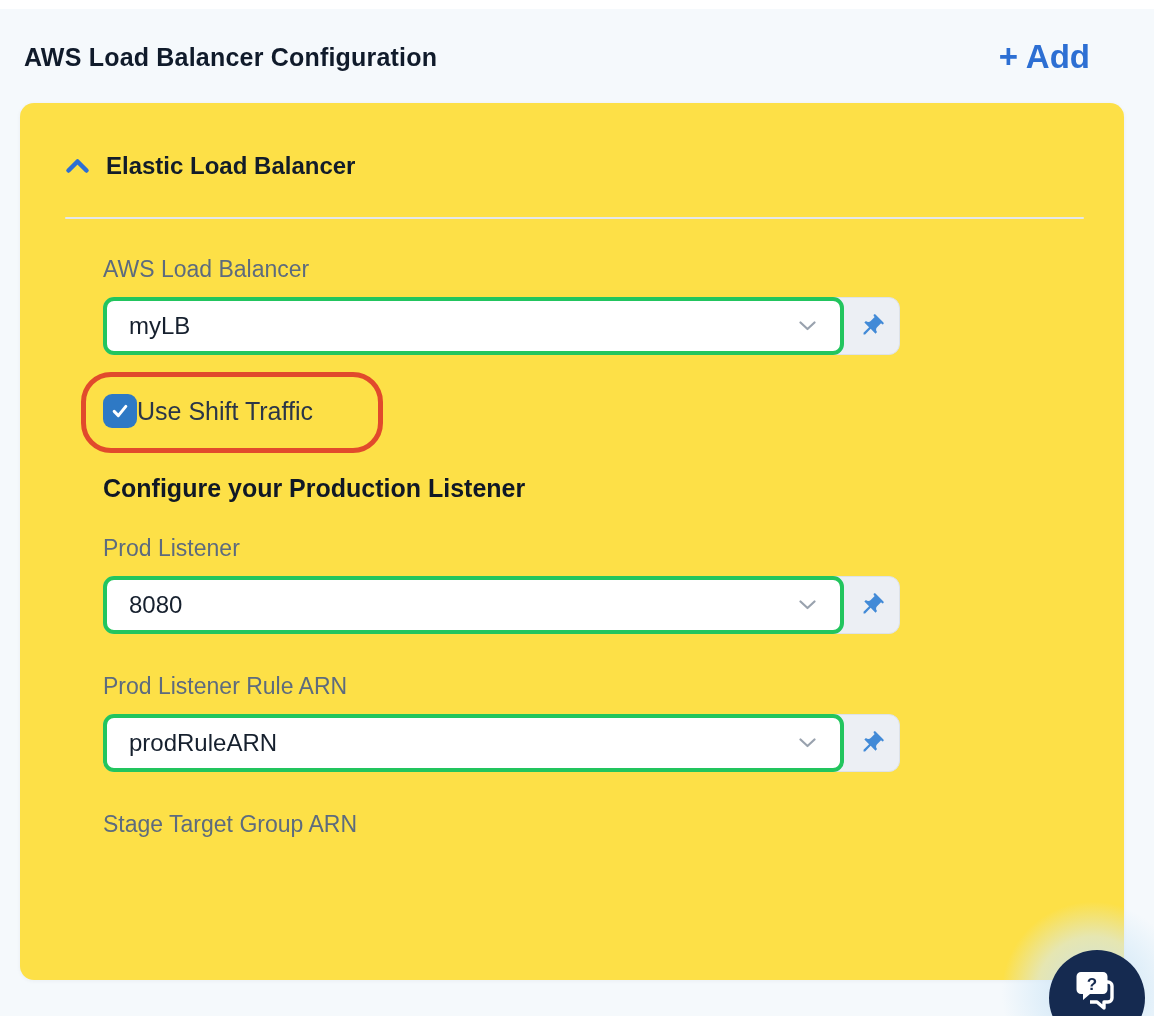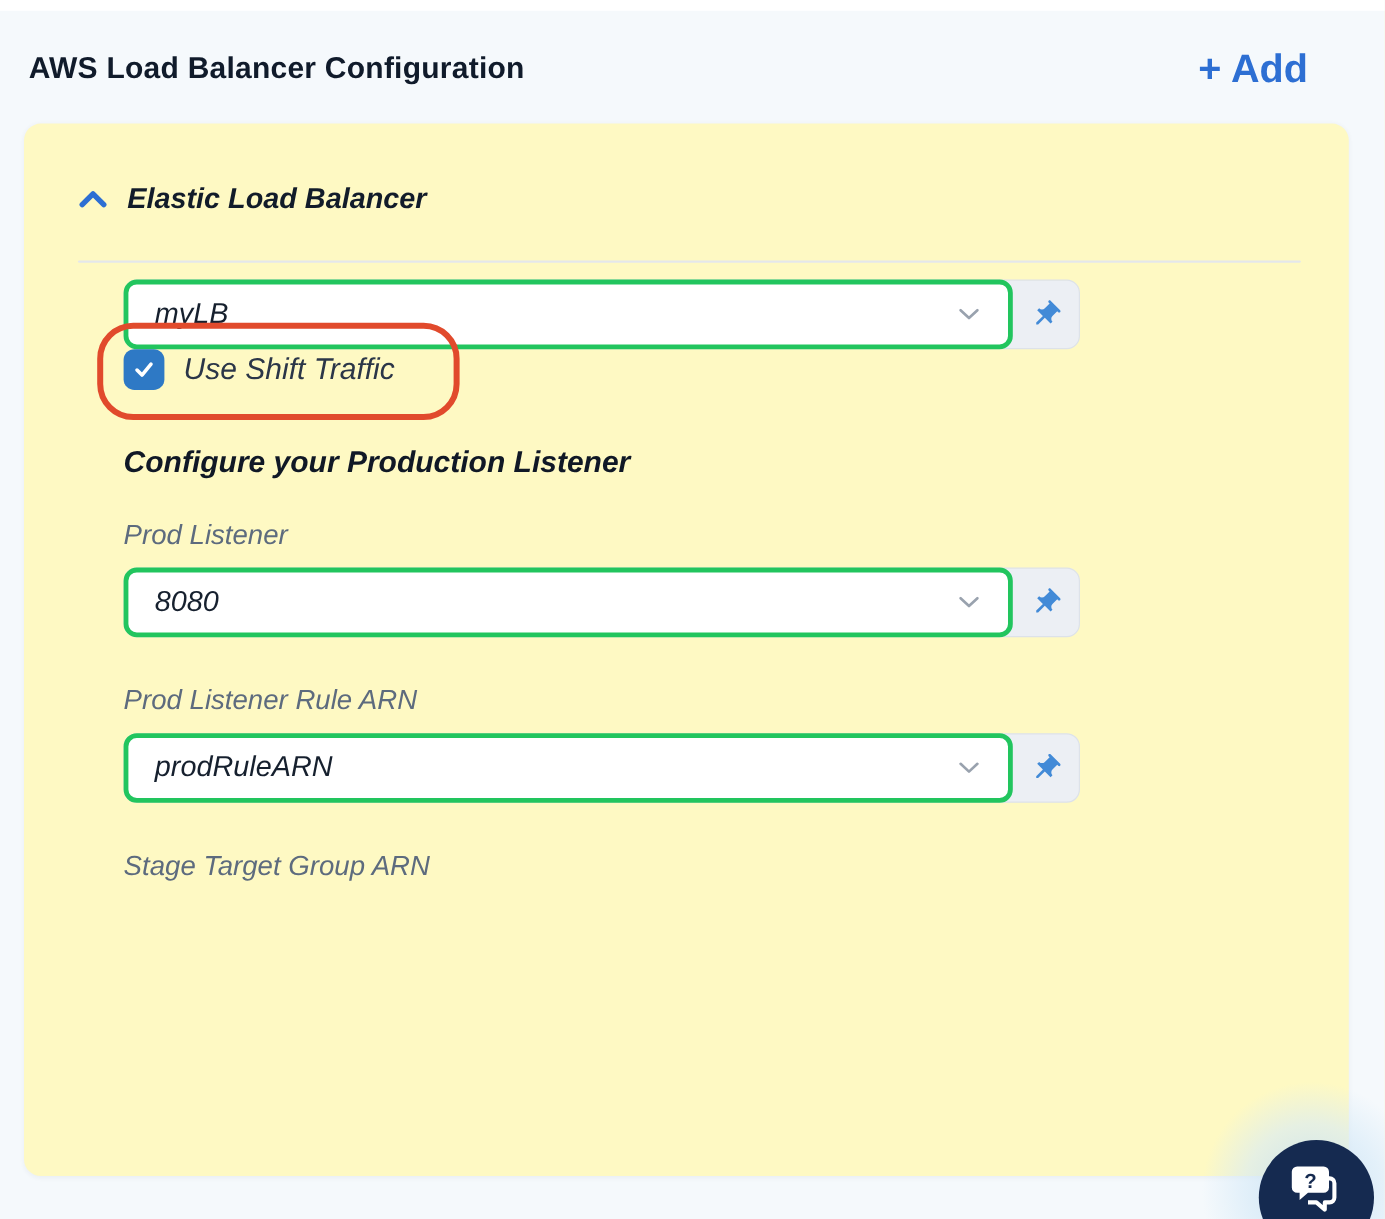--- a/index.html
+++ b/index.html
@@ -17,24 +17,23 @@
     display:flex; justify-content:space-between; align-items:center;
     padding:38px 64px 0 24px;
   }
   .page-title { font-size:25px; font-weight:700; color:#101b2b; letter-spacing:.2px; }
   .add-link { font-size:33px; font-weight:700; color:#2d6fd3; cursor:pointer; text-decoration:none; }
 
   
   .card {
     margin:27px 30px 0 20px;
     width:1104px; height:877px;
-    background:#fef9c3;
+    background:#fde047;
     border-radius:14px;
     box-shadow:0 1px 4px rgba(20,40,80,.05);
-    font-style:italic;
   }
   .section-head { display:flex; align-items:center; gap:16px; margin:0 0 0 45px; padding-top:48px; }
   .collapse-icon { width:25px; height:30px; display:flex; align-items:center; justify-content:center; cursor:pointer; }
   .section-title { font-size:24px; font-weight:700; color:#121c2a; }
   .divider { height:2px; background:#e4e7eb; margin:36px 40px 0 45px; border-radius:1px; }
 
   .form { padding-left:83px; width:880px; }
   .field-label { margin-top:37px; font-size:23px; color:#5d6b7e; }
   .field-label.l2 { margin-top:32px; }
   .field-label.l3 { margin-top:39px; }
@@ -58,21 +57,21 @@
   }
   .select-value { font-size:24px; color:#16202e; }
   .pin-btn {
     width:55px; height:100%;
     display:flex; align-items:center; justify-content:center;
     background:transparent; border:none; cursor:pointer;
   }
   .pin-btn svg { transform:rotate(45deg); }
 
   
-  .checkbox-row { position:relative; display:flex; align-items:center; gap:16px; width:fit-content; }
+  .checkbox-row { position:relative; margin-top:39px; display:flex; align-items:center; gap:0; width:fit-content; }
   .checkbox {
     width:34px; height:34px; border-radius:9px;
     background:#2e79c5;
     display:flex; align-items:center; justify-content:center;
     cursor:pointer; flex:none;
   }
   .checkbox-label { font-size:25px; color:#2b3648; }
   .annotation {
     position:absolute; left:-22px; top:-22px;
     width:302px; height:81px;
@@ -117,20 +116,21 @@
         <polyline points="3.5,12.5 12.5,3.5 21.5,12.5" fill="none" stroke="#2d6fd3" stroke-width="4.5" stroke-linecap="round" stroke-linejoin="round"></polyline>
       </svg>
     </span>
     <span class="section-title">Elastic Load Balancer</span>
   </div>
 
   <div class="divider"></div>
 
   <div class="form">
 
+    <div class="field-label">AWS Load Balancer</div>
     <div class="field-wrap">
       <div class="select">
         <span class="select-value">myLB</span>
         <svg width="17" height="10" viewBox="0 0 17 10">
           <polyline points="1.5,1.5 8.5,8 15.5,1.5" fill="none" stroke="#99a2ae" stroke-width="2.2" stroke-linecap="round" stroke-linejoin="round"></polyline>
         </svg>
       </div>
       <button class="pin-btn">
         <svg width="27" height="27" viewBox="0 0 24 24">
           <path fill="#428ad7" d="M16 9V4h1c.55 0 1-.45 1-1s-.45-1-1-1H7c-.55 0-1 .45-1 1s.45 1 1 1h1v5c0 1.66-1.34 3-3 3v2h5.97v7l1 1 1-1v-7H19v-2c-1.66 0-3-1.34-3-3z"></path>

